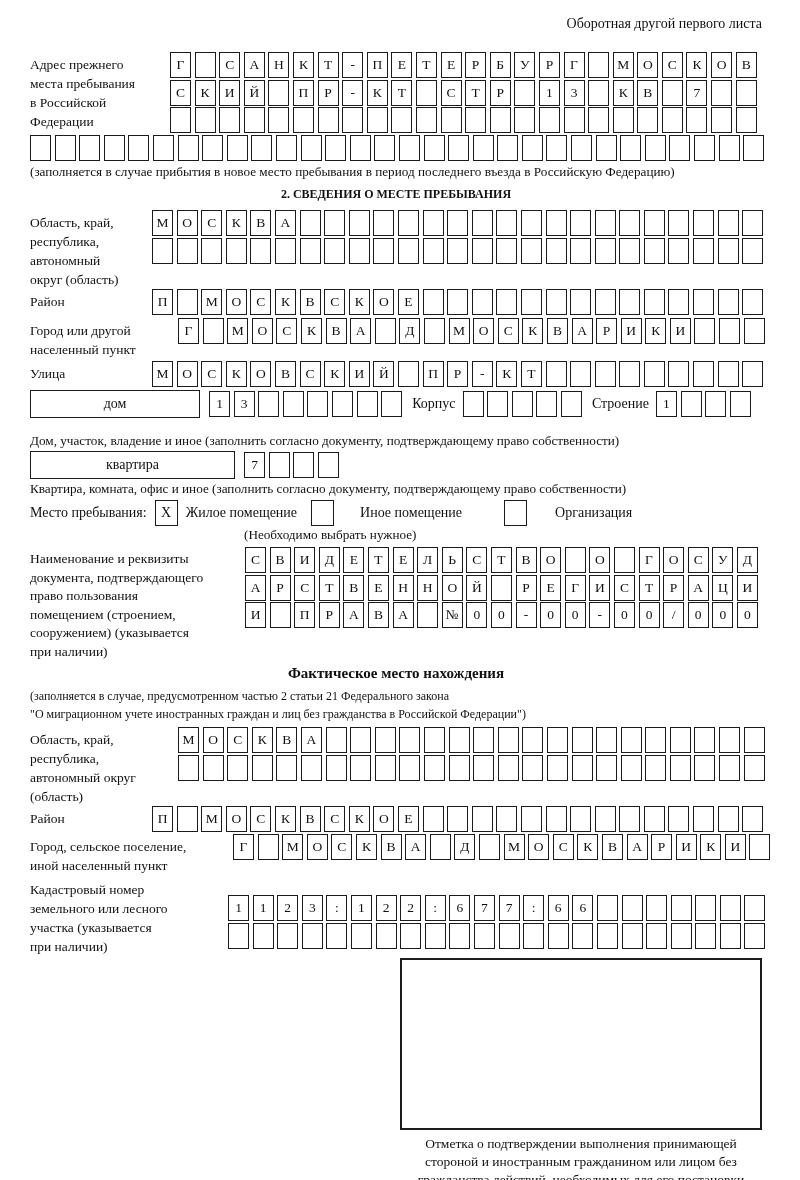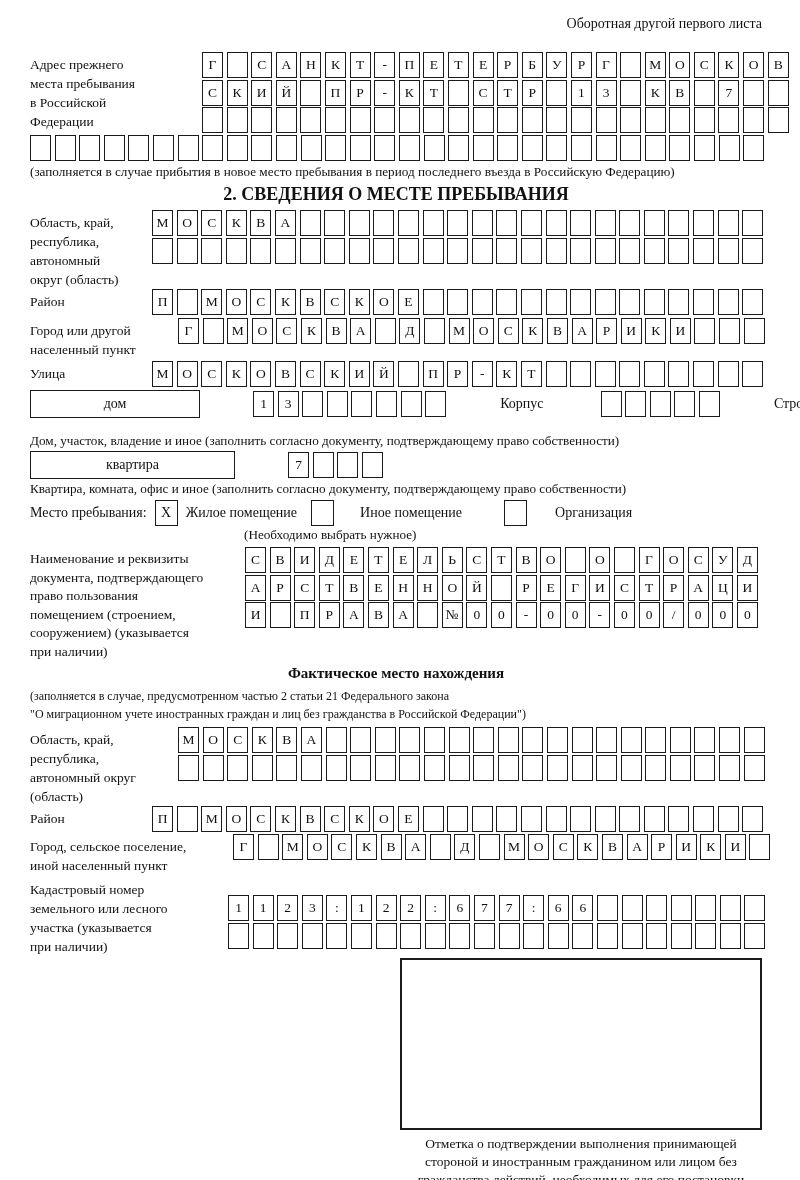--- a/index.html
+++ b/index.html
@@ -16,49 +16,49 @@
   .rows { display:flex; flex-direction:column; gap:1.5px; }
   .cells { display:flex; gap:3.6px; }
   .cell {
     width:21px; height:26px; border:1.8px solid #1b1b1b;
     display:flex; align-items:center; justify-content:center;
     font-size:13.5px; background:#fff; flex:0 0 auto;
   }
   .fullrow { margin-top:2px; }
   .note { font-size:13.2px; line-height:17px; }
   .center { text-align:left; }
-  .sec-title { text-align:center; font-weight:bold; font-size:18px; line-height:20px; }
+  .sec-title { text-align:center; font-weight:bold; font-size:12px; line-height:20px; }
   .labelbox {
     border:1.8px solid #1b1b1b; height:28px; display:flex;
     align-items:center; justify-content:center; font-size:14px; flex:0 0 auto;
   }
   .w170b{width:170px;} .w205b{width:205px;}
-  .hrow { display:flex; align-items:center;gap:44px; }
-  .inline-lbl { font-size:14px; padding:0 13px 0 10px; }
+  .hrow { display:flex; align-items:center; }
+  .inline-lbl { font-size:14px; padding:0 7px 0 10px; }
   .chk {
     width:23px; height:26px; border:1.8px solid #1b1b1b;
     display:flex; align-items:center; justify-content:center;
     font-size:14px; flex:0 0 auto; background:#fff;
   }
   .opt-lbl { font-size:14px; }
   .stay-row { display:flex; align-items:center; }
   .fakt-note { font-size:12px; line-height:18px; }
   .stamp-wrap { margin-left:370px; width:362px; }
   .stamp-box { width:362px; height:172px; border:2px solid #1b1b1b; background:#fff; }
   .stamp-cap { width:372px; margin-left:-5px; margin-top:5px; font-size:13.5px; line-height:18px; text-align:center; white-space:pre-line; }
   .mt2{margin-top:2px;} .mt3{margin-top:3px;} .mt4{margin-top:4px;} .mt6{margin-top:6px;}
   .cad-rows { padding-top:18px; }
   .nec-note { padding-left:214px; }
 </style>
 </head>
 <body>
 
 <div class="hdr-note">Оборотная другой первого листа</div>
 
-<div class="field" style="margin-top:20px;gap:32px;">
+<div class="field" style="margin-top:20px;">
   <div class="lbl w140">Адрес прежнего
 места пребывания
 в Российской
 Федерации</div>
   <div class="rows">
     <div class="cells">
         <div class="cell">Г</div>
         <div class="cell"></div>
         <div class="cell">С</div>
         <div class="cell">А</div>

